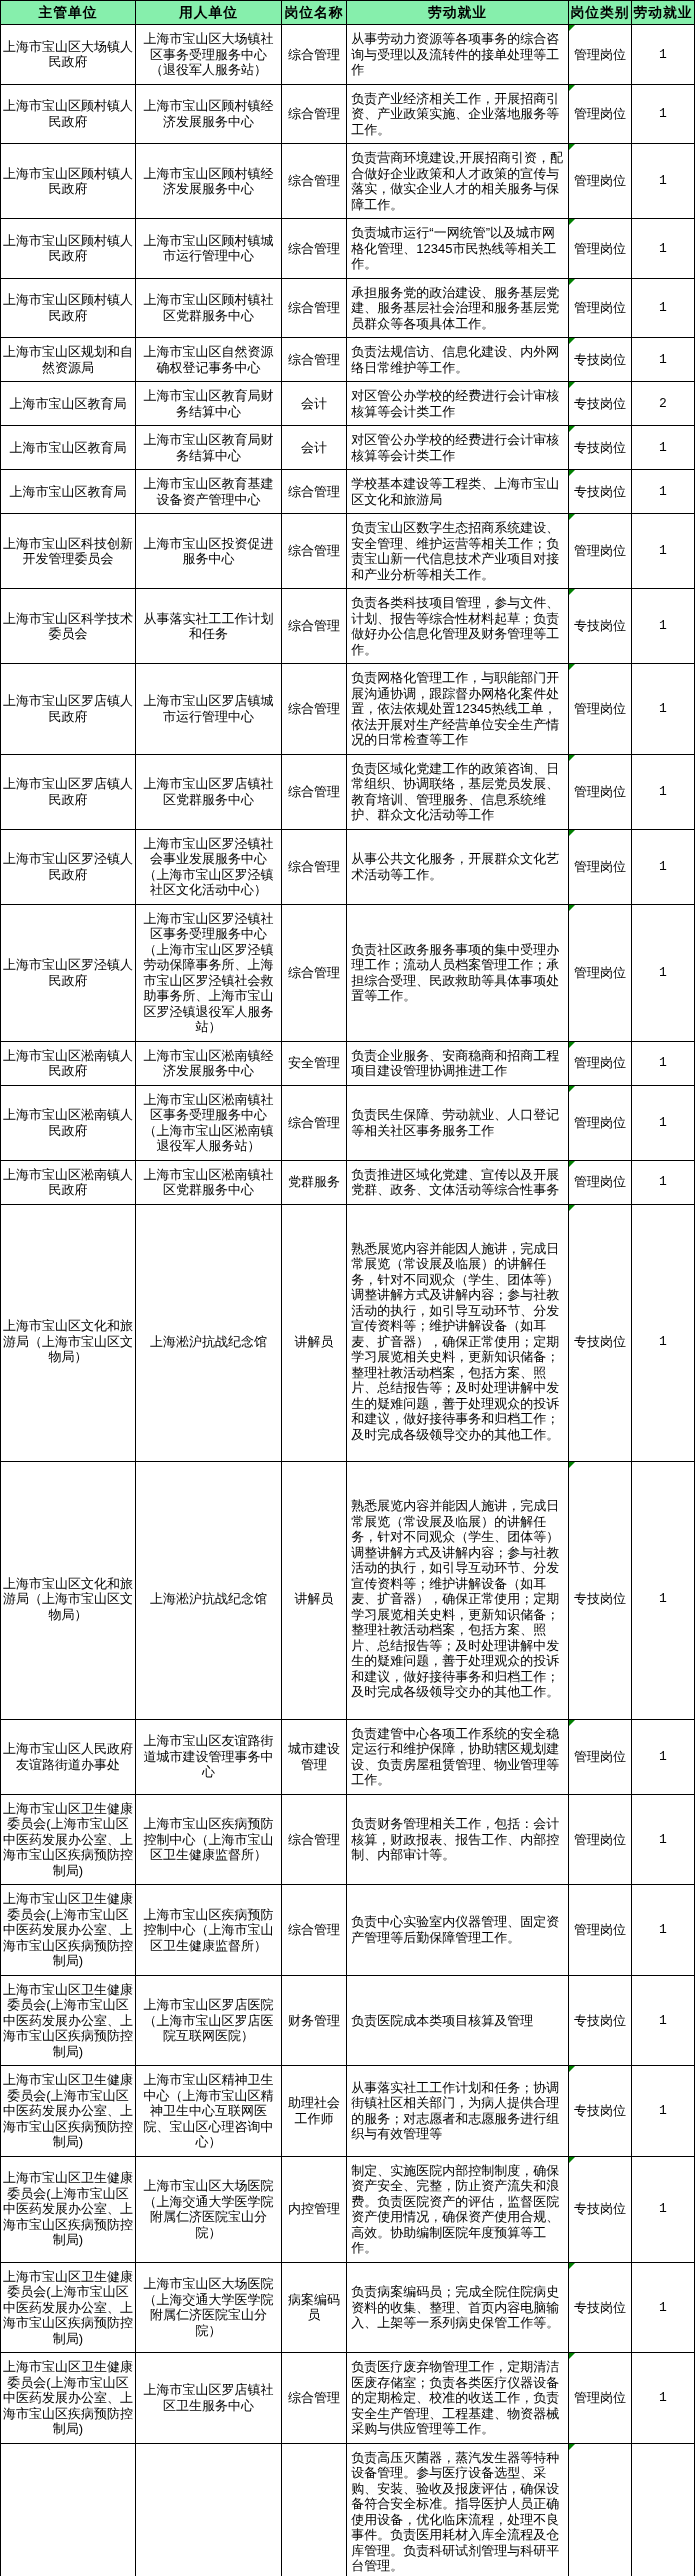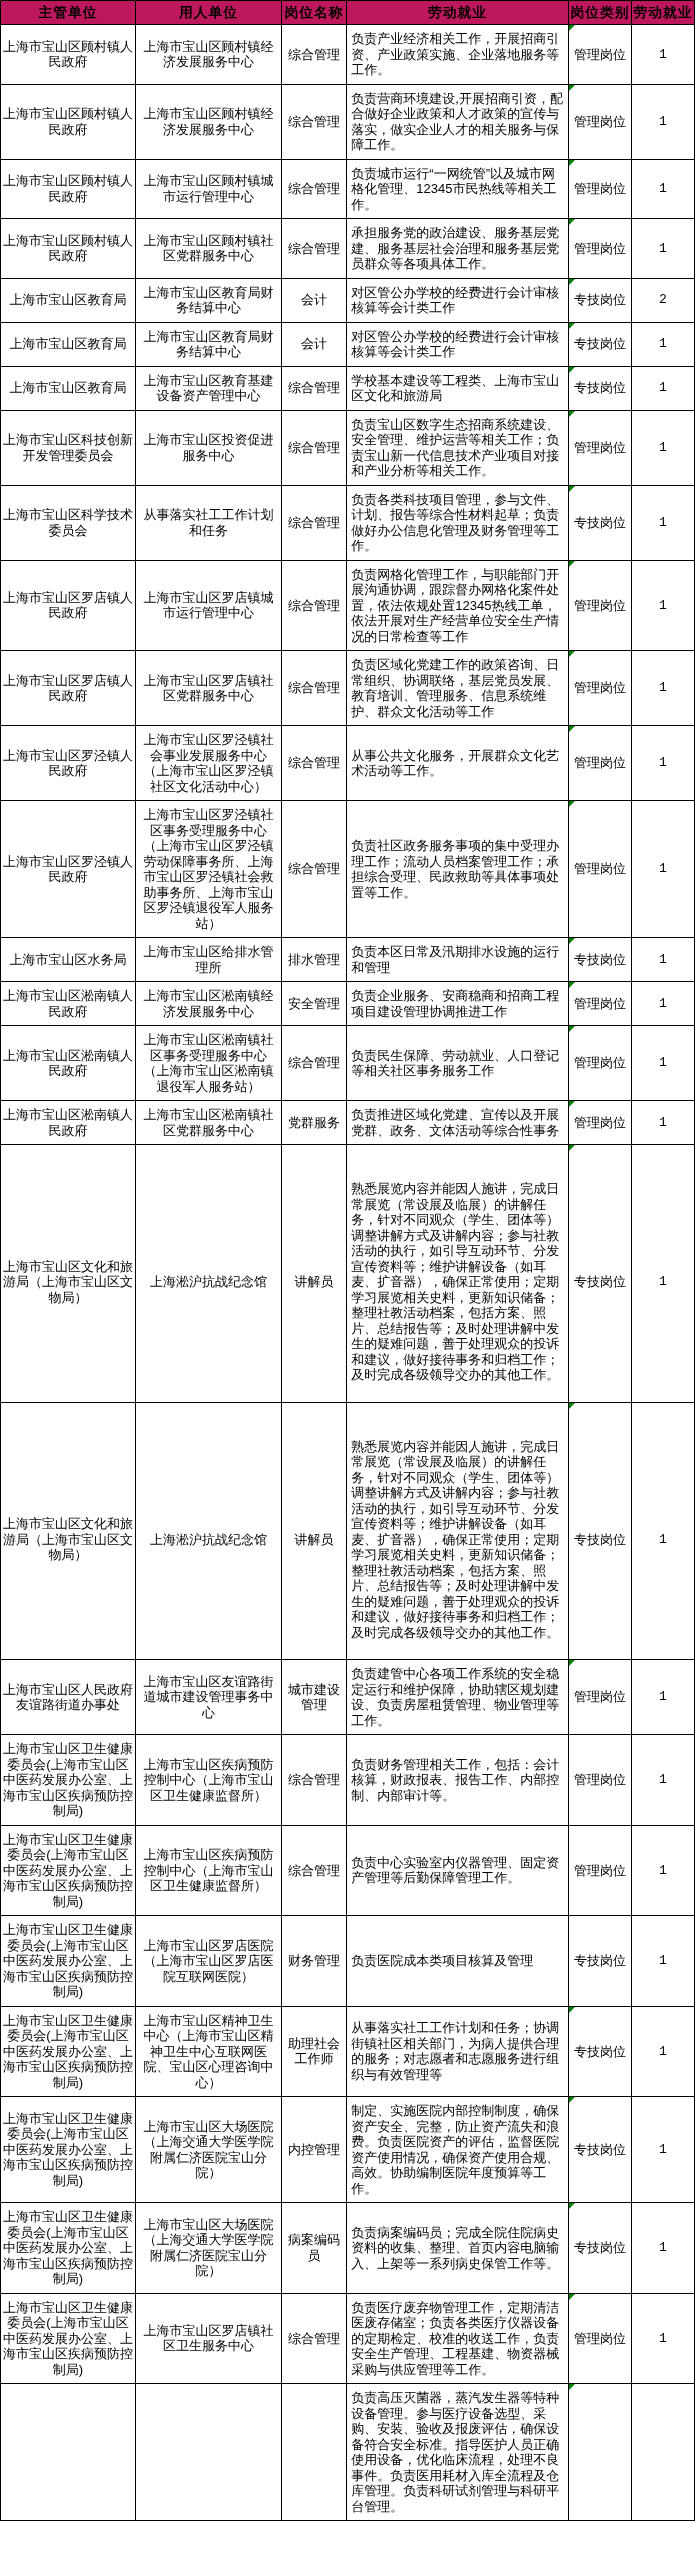--- a/index.html
+++ b/index.html
@@ -1,21 +1,21 @@
 <!DOCTYPE html>
 <html style="font-size:13.8px"><head>
 <meta charset="utf-8">
 <style>
   html, body { margin: 0; padding: 0; background: #ffffff; }
   body { width: 697px; font-family: "Liberation Sans", sans-serif; color: #000; }
   table { border-collapse: collapse; table-layout: fixed; width: 695px; border: 1.7px solid #000; margin: 0; }
   th, td { border: 0.9px solid #000; overflow: hidden; }
   th {
     font-size: 13.8px; font-weight: 700; padding: 2.6px 0; height: 15.5px;
-    text-align: center; background: #be185d; letter-spacing: 0.9px;
+    text-align: center; background: #86efac; letter-spacing: 0.9px;
   }
   td {
     font-size: 13px; line-height: 15.5px; padding: 6px 1.7px;
     text-align: center; vertical-align: middle; word-break: break-all;
   }
   td.col-duties { text-align: left; padding-left: 4.3px; padding-right: 2.6px; }
   td.col-category { position: relative; }
   td.col-count { font-family: "Liberation Mono", monospace; font-size: 13px; }
   .marker {
     position: absolute; top: 0; left: 0; width: 0; height: 0;
@@ -47,20 +47,28 @@
       <th>主管单位</th>
       <th>用人单位</th>
       <th>岗位名称</th>
       <th>劳动就业</th>
       <th>岗位类别</th>
       <th>劳动就业</th>
     </tr>
   </thead>
   <tbody id="rows">
       <tr>
+        <td class="col-supervisor"><span>上海市宝山区大场镇人民政府</span></td>
+        <td class="col-employer"><span>上海市宝山区大场镇社区事务受理服务中心（退役军人服务站）</span></td>
+        <td class="col-position"><span>综合管理</span></td>
+        <td class="col-duties"><span>从事劳动力资源等各项事务的综合咨询与受理以及流转件的接单处理等工作</span></td>
+        <td class="col-category"><span class="marker"></span><span>管理岗位</span></td>
+        <td class="col-count"><span>1</span></td>
+      </tr>
+      <tr>
         <td class="col-supervisor"><span>上海市宝山区顾村镇人民政府</span></td>
         <td class="col-employer"><span>上海市宝山区顾村镇经济发展服务中心</span></td>
         <td class="col-position"><span>综合管理</span></td>
         <td class="col-duties"><span>负责产业经济相关工作，开展招商引资、产业政策实施、企业落地服务等工作。</span></td>
         <td class="col-category"><span class="marker"></span><span>管理岗位</span></td>
         <td class="col-count"><span>1</span></td>
       </tr>
       <tr>
         <td class="col-supervisor"><span>上海市宝山区顾村镇人民政府</span></td>
         <td class="col-employer"><span>上海市宝山区顾村镇经济发展服务中心</span></td>
@@ -76,20 +84,28 @@
         <td class="col-duties"><span>负责城市运行“一网统管”以及城市网格化管理、12345市民热线等相关工作。</span></td>
         <td class="col-category"><span class="marker"></span><span>管理岗位</span></td>
         <td class="col-count"><span>1</span></td>
       </tr>
       <tr>
         <td class="col-supervisor"><span>上海市宝山区顾村镇人民政府</span></td>
         <td class="col-employer"><span>上海市宝山区顾村镇社区党群服务中心</span></td>
         <td class="col-position"><span>综合管理</span></td>
         <td class="col-duties"><span>承担服务党的政治建设、服务基层党建、服务基层社会治理和服务基层党员群众等各项具体工作。</span></td>
         <td class="col-category"><span class="marker"></span><span>管理岗位</span></td>
+        <td class="col-count"><span>1</span></td>
+      </tr>
+      <tr>
+        <td class="col-supervisor"><span>上海市宝山区规划和自然资源局</span></td>
+        <td class="col-employer"><span>上海市宝山区自然资源确权登记事务中心</span></td>
+        <td class="col-position"><span>综合管理</span></td>
+        <td class="col-duties"><span>负责法规信访、信息化建设、内外网络日常维护等工作。</span></td>
+        <td class="col-category"><span class="marker"></span><span>专技岗位</span></td>
         <td class="col-count"><span>1</span></td>
       </tr>
       <tr>
         <td class="col-supervisor"><span>上海市宝山区教育局</span></td>
         <td class="col-employer"><span>上海市宝山区教育局财务结算中心</span></td>
         <td class="col-position"><span>会计</span></td>
         <td class="col-duties"><span>对区管公办学校的经费进行会计审核核算等会计类工作</span></td>
         <td class="col-category"><span class="marker"></span><span>专技岗位</span></td>
         <td class="col-count"><span>2</span></td>
       </tr>
@@ -148,28 +164,20 @@
         <td class="col-duties"><span>从事公共文化服务，开展群众文化艺术活动等工作。</span></td>
         <td class="col-category"><span class="marker"></span><span>管理岗位</span></td>
         <td class="col-count"><span>1</span></td>
       </tr>
       <tr>
         <td class="col-supervisor"><span>上海市宝山区罗泾镇人民政府</span></td>
         <td class="col-employer"><span>上海市宝山区罗泾镇社区事务受理服务中心（上海市宝山区罗泾镇劳动保障事务所、上海市宝山区罗泾镇社会救助事务所、上海市宝山区罗泾镇退役军人服务站）</span></td>
         <td class="col-position"><span>综合管理</span></td>
         <td class="col-duties"><span>负责社区政务服务事项的集中受理办理工作；流动人员档案管理工作；承担综合受理、民政救助等具体事项处置等工作。</span></td>
         <td class="col-category"><span class="marker"></span><span>管理岗位</span></td>
-        <td class="col-count"><span>1</span></td>
-      </tr>
-      <tr>
-        <td class="col-supervisor"><span>上海市宝山区水务局</span></td>
-        <td class="col-employer"><span>上海市宝山区给排水管理所</span></td>
-        <td class="col-position"><span>排水管理</span></td>
-        <td class="col-duties"><span>负责本区日常及汛期排水设施的运行和管理</span></td>
-        <td class="col-category"><span class="marker"></span><span>专技岗位</span></td>
         <td class="col-count"><span>1</span></td>
       </tr>
       <tr>
         <td class="col-supervisor"><span>上海市宝山区淞南镇人民政府</span></td>
         <td class="col-employer"><span>上海市宝山区淞南镇经济发展服务中心</span></td>
         <td class="col-position"><span>安全管理</span></td>
         <td class="col-duties"><span>负责企业服务、安商稳商和招商工程项目建设管理协调推进工作</span></td>
         <td class="col-category"><span class="marker"></span><span>管理岗位</span></td>
         <td class="col-count"><span>1</span></td>
       </tr>

